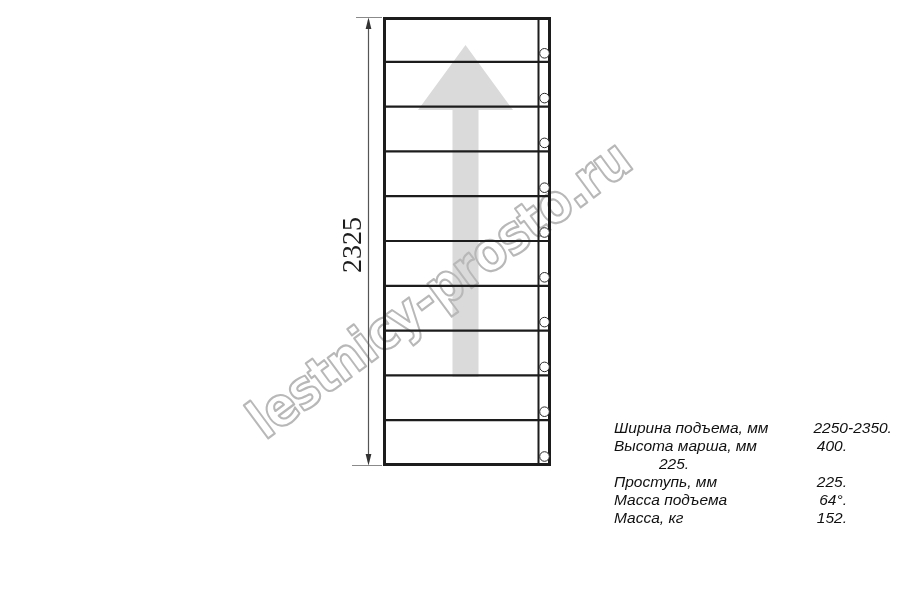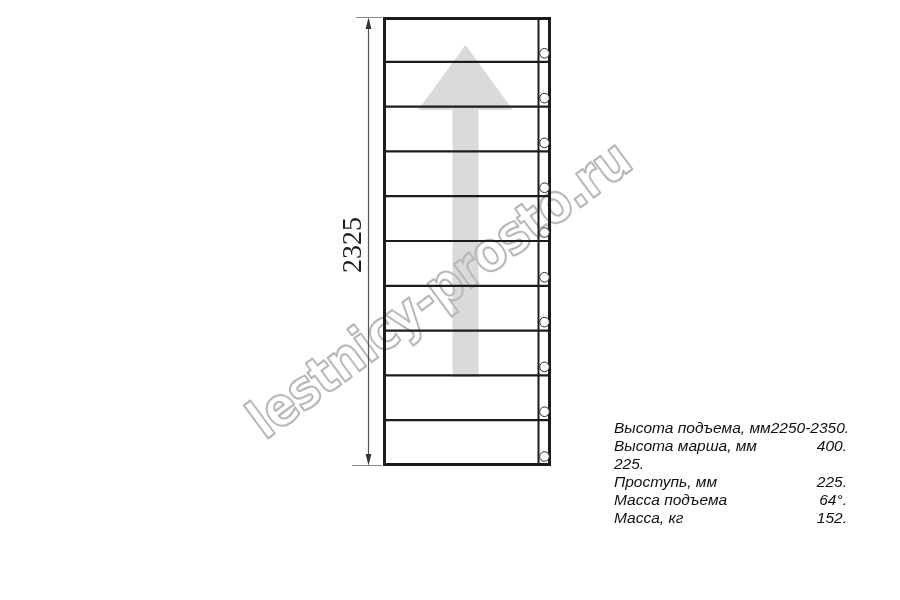--- a/index.html
+++ b/index.html
@@ -3,21 +3,21 @@
 <meta charset="utf-8">
 <style>
   html,body{margin:0;padding:0;background:#fff;}
   body{position:relative;width:900px;height:600px;overflow:hidden;
        font-family:"Liberation Sans",sans-serif;}
   .stage{position:absolute;left:0;top:0;width:900px;height:600px;}
   .specs{position:absolute;left:614px;top:419px;width:233px;
          font-style:italic;font-size:15.5px;line-height:18px;color:#101010;}
   .spec-row{display:flex;justify-content:space-between;white-space:nowrap;}
   .spec-label{text-align:left;}
-  .spec-value{text-align:right;}
+  .spec-value{text-align:right;padding-left:45px;}
   svg text{user-select:none;}
 </style>
 </head>
 <body>
 
 <svg class="stage" width="900" height="600" viewBox="0 0 900 600" xmlns="http://www.w3.org/2000/svg">
 
   <path d="M465.5 45 L418 110 L452.5 110 L452.5 377 L478.5 377 L478.5 110 L513 110 Z" fill="#dadada"></path>
 
   <text transform="translate(450 304) rotate(-36.5)" text-anchor="middle" font-size="54" font-weight="bold" style="font-family:'DejaVu Sans',sans-serif;letter-spacing:-1px" textLength="460" lengthAdjust="spacingAndGlyphs" fill="none" stroke-width="2.2" stroke-linejoin="round" stroke="#b8b8b8">lestnicy-prosto.ru</text>
@@ -55,21 +55,21 @@
     <line x1="352" y1="465.5" x2="382" y2="465.5" stroke="#8a8a8a" stroke-width="1"></line>
     <line x1="368.5" y1="20" x2="368.5" y2="462" stroke="#555555" stroke-width="1.2"></line>
     <polygon points="368.5,17.5 365.6,29 371.4,29" fill="#333333"></polygon>
     <polygon points="368.5,465.5 365.6,454 371.4,454" fill="#333333"></polygon>
     <text transform="translate(360.5 245) rotate(-90)" text-anchor="middle" font-size="28" fill="#1c1c1c" style="font-family:'Liberation Serif',serif">2325</text>
   </g>
 </svg>
 
 <div class="specs">
   <div class="spec-row">
-    <span class="spec-label">Высота подъема, мм</span>
+    <span class="spec-label">Ширина подъема, мм</span>
     <span class="spec-value">2250-2350.</span>
   </div>
   <div class="spec-row">
     <span class="spec-label">Высота марша, мм</span>
     <span class="spec-value">400.</span>
   </div>
   <div class="spec-row">
     <span class="spec-value">225.</span>
   </div>
   <div class="spec-row">

